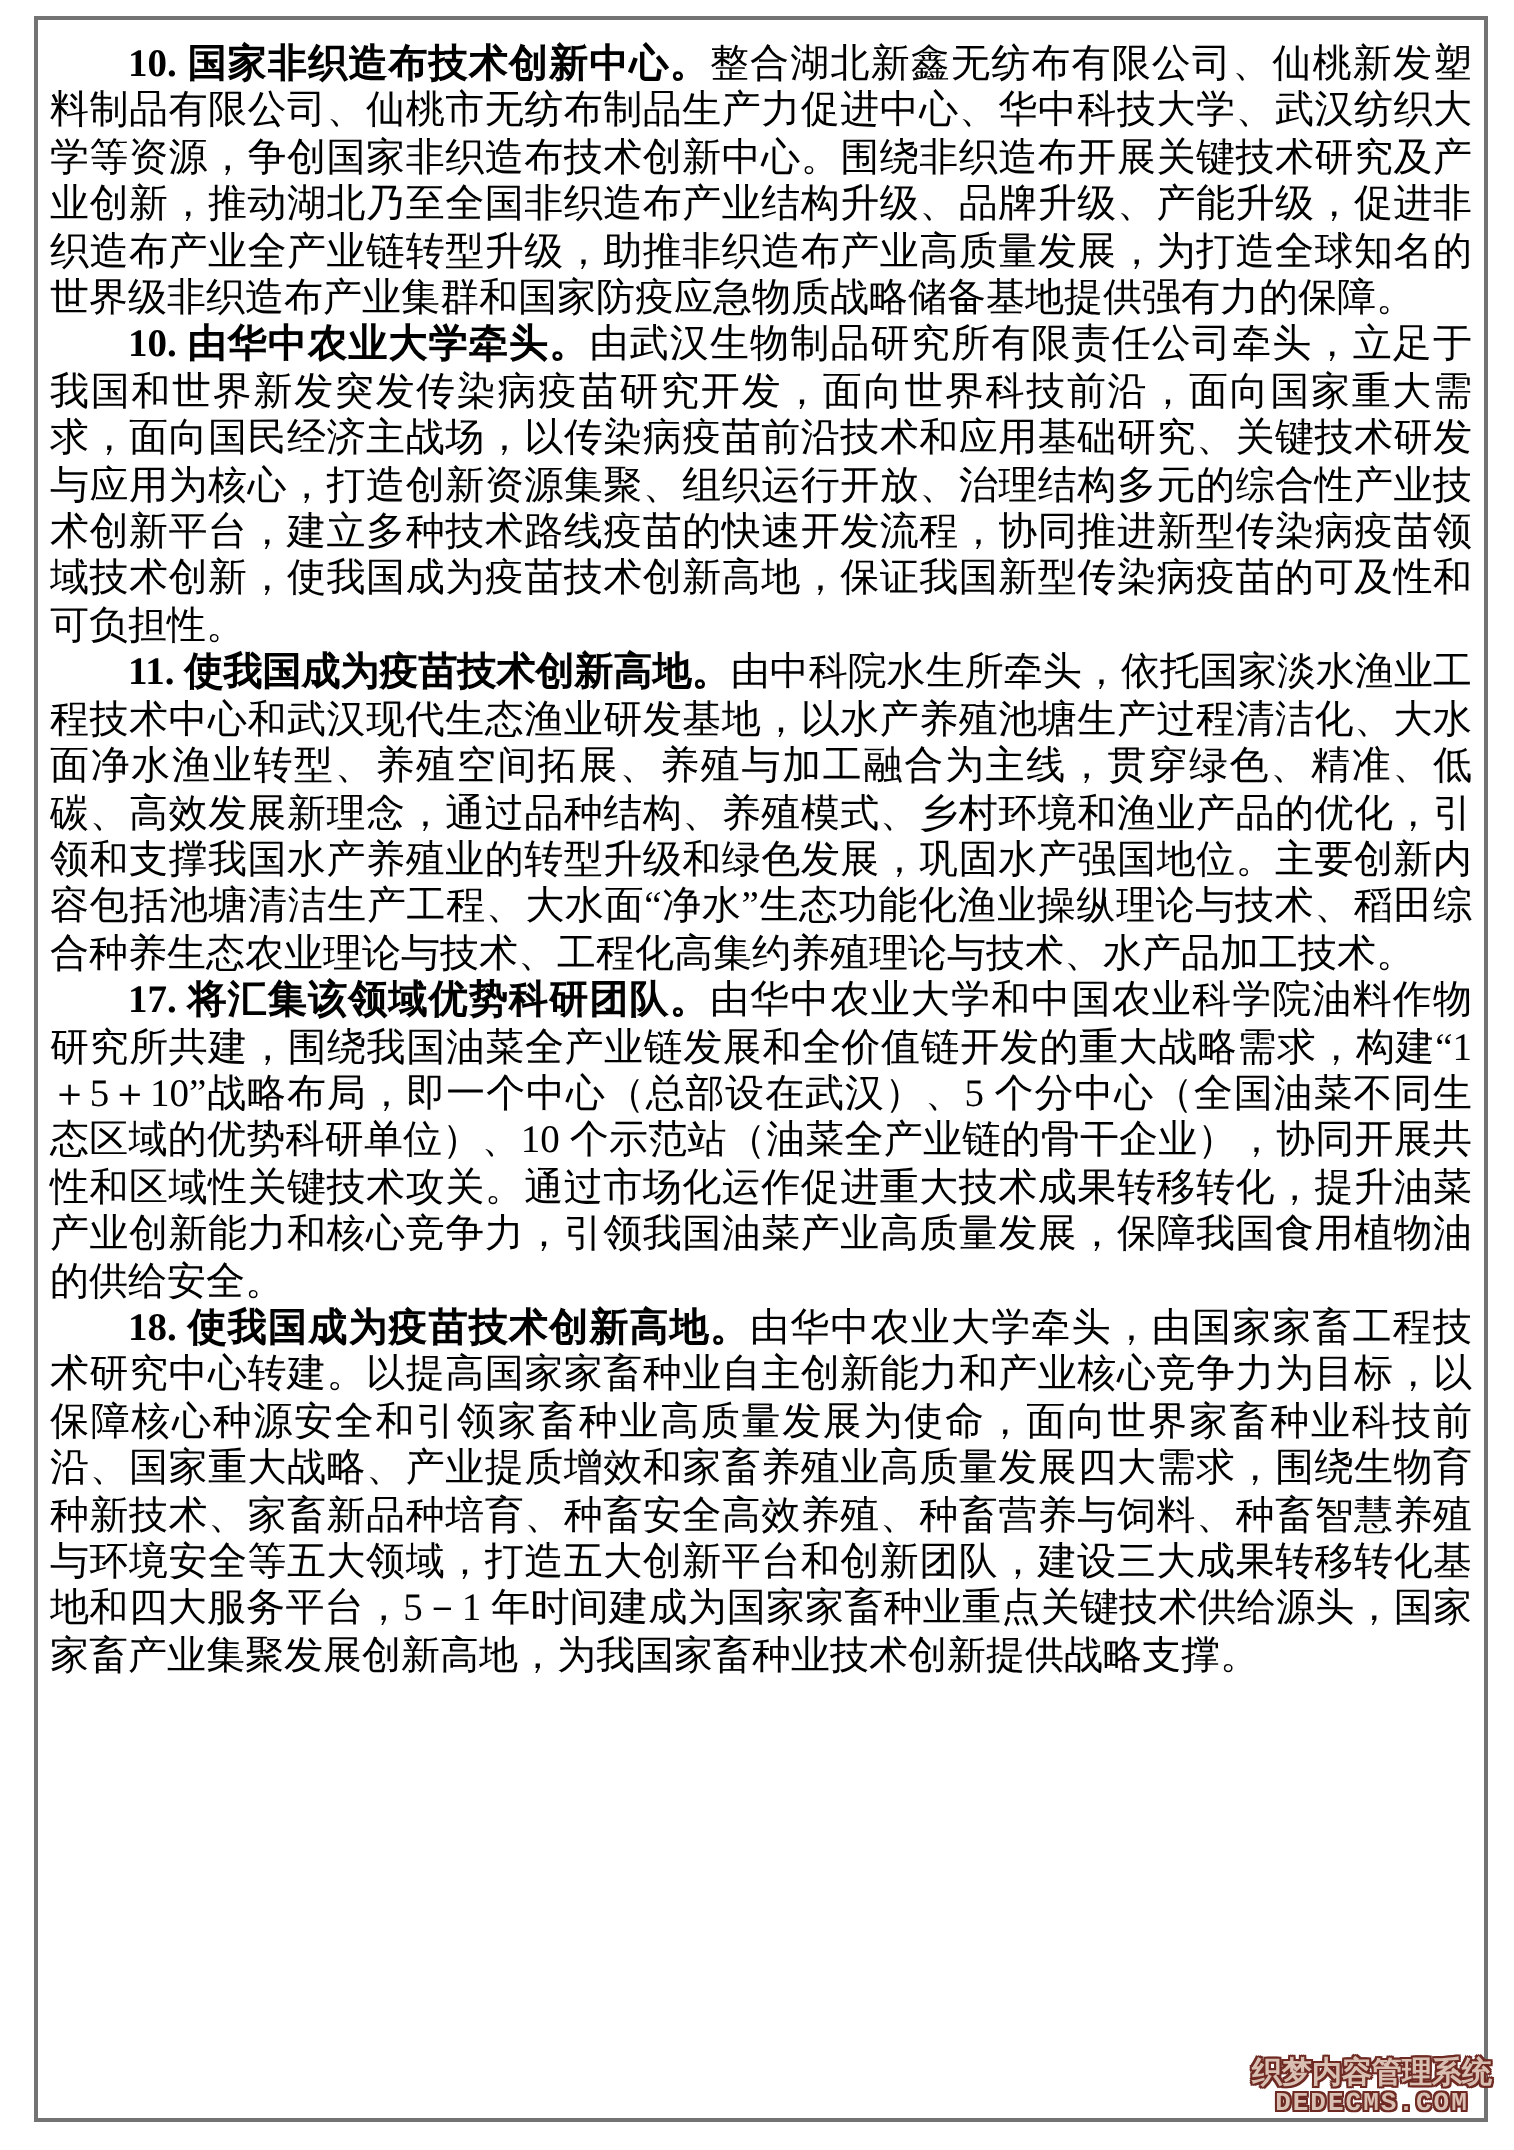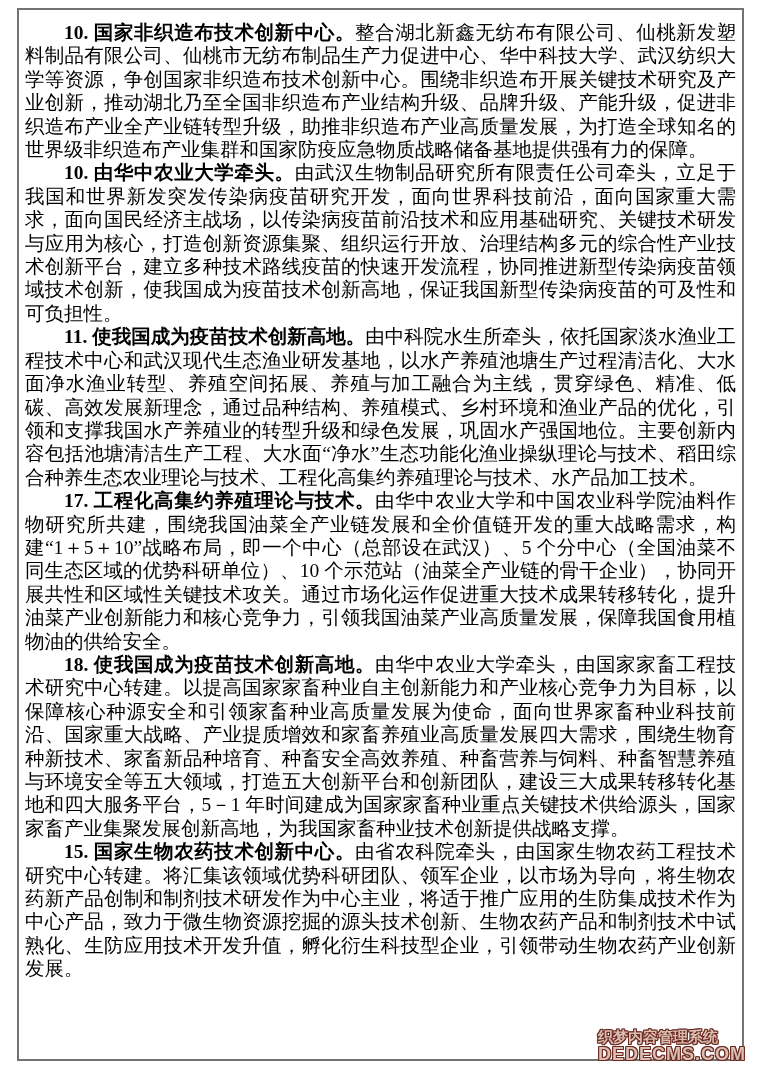--- a/index.html
+++ b/index.html
@@ -39,63 +39,62 @@
     word-break: break-all;
   }
   .para-heading {
     font-weight: bold;
   }
   .watermark {
     position: absolute;
     right: 11px;
     top: 1029px;
     z-index: 5;
-    text-align: left;
+    text-align: center;
     font-weight: bold;
     line-height: 1.0;
     color: #d9beb2;
     text-shadow:
       -1px -1px 0 #6e2a22,
        1px -1px 0 #6e2a22,
       -1px  1px 0 #6e2a22,
        1px  1px 0 #6e2a22,
       -1px  0   0 #6e2a22,
        1px  0   0 #6e2a22,
        0   -1px 0 #6e2a22,
        0    1px 0 #6e2a22;
   }
   .wm-line1 {
     font-family: "Liberation Sans", "DejaVu Sans", sans-serif;
     font-size: 15px;
     letter-spacing: 0px;
   }
   .wm-line2 {
-    font-family: Liberation Sans, sans-serif;
-    font-size: 18px;
+    font-family: Liberation Mono, monospace;
+    font-size: 13px;
     letter-spacing: 1px;
     margin-top: 1px;
   }
 </style>
 </head>
 <body>
 
 <div class="page-frame">
   <div class="text-area">
 
     <p class="para"><b class="para-heading"><span>10.</span> <span>国家非织造布技术创新中心。</span></b><span>整合湖北新鑫无纺布有限公司、仙桃新发塑料制品有限公司、仙桃市无纺布制品生产力促进中心、华中科技大学、武汉纺织大学等资源，争创国家非织造布技术创新中心。围绕非织造布开展关键技术研究及产业创新，推动湖北乃至全国非织造布产业结构升级、品牌升级、产能升级，促进非织造布产业全产业链转型升级，助推非织造布产业高质量发展，为打造全球知名的世界级非织造布产业集群和国家防疫应急物质战略储备基地提供强有力的保障。</span></p>
 
     <p class="para"><b class="para-heading"><span>10.</span> <span>由华中农业大学牵头。</span></b><span>由武汉生物制品研究所有限责任公司牵头，立足于我国和世界新发突发传染病疫苗研究开发，面向世界科技前沿，面向国家重大需求，面向国民经济主战场，以传染病疫苗前沿技术和应用基础研究、关键技术研发与应用为核心，打造创新资源集聚、组织运行开放、治理结构多元的综合性产业技术创新平台，建立多种技术路线疫苗的快速开发流程，协同推进新型传染病疫苗领域技术创新，使我国成为疫苗技术创新高地，保证我国新型传染病疫苗的可及性和可负担性。</span></p>
 
     <p class="para"><b class="para-heading"><span>11.</span> <span>使我国成为疫苗技术创新高地。</span></b><span>由中科院水生所牵头，依托国家淡水渔业工程技术中心和武汉现代生态渔业研发基地，以水产养殖池塘生产过程清洁化、大水面净水渔业转型、养殖空间拓展、养殖与加工融合为主线，贯穿绿色、精准、低碳、高效发展新理念，通过品种结构、养殖模式、乡村环境和渔业产品的优化，引领和支撑我国水产养殖业的转型升级和绿色发展，巩固水产强国地位。主要创新内容包括池塘清洁生产工程、大水面“净水”生态功能化渔业操纵理论与技术、稻田综合种养生态农业理论与技术、工程化高集约养殖理论与技术、水产品加工技术。</span></p>
 
-    <p class="para"><b class="para-heading"><span>17.</span> <span>工程化高集约养殖理论与技术。</span></b><span>由华中农业大学和中国农业科学院油料作物研究所共建，围绕我国油菜全产业链发展和全价值链开发的重大战略需求，构建“1＋5＋10”战略布局，即一个中心（总部设在武汉）、5 个分中心（全国油菜不同生态区域的优势科研单位）、10 个示范站（油菜全产业链的骨干企业），协同开展共性和区域性关键技术攻关。通过市场化运作促进重大技术成果转移转化，提升油菜产业创新能力和核心竞争力，引领我国油菜产业高质量发展，保障我国食用植物油的供给安全。</span></p>
+    <p class="para"><b class="para-heading"><span>17.</span> <span>将汇集该领域优势科研团队。</span></b><span>由华中农业大学和中国农业科学院油料作物研究所共建，围绕我国油菜全产业链发展和全价值链开发的重大战略需求，构建“1＋5＋10”战略布局，即一个中心（总部设在武汉）、5 个分中心（全国油菜不同生态区域的优势科研单位）、10 个示范站（油菜全产业链的骨干企业），协同开展共性和区域性关键技术攻关。通过市场化运作促进重大技术成果转移转化，提升油菜产业创新能力和核心竞争力，引领我国油菜产业高质量发展，保障我国食用植物油的供给安全。</span></p>
 
     <p class="para"><b class="para-heading"><span>18.</span> <span>使我国成为疫苗技术创新高地。</span></b><span>由华中农业大学牵头，由国家家畜工程技术研究中心转建。以提高国家家畜种业自主创新能力和产业核心竞争力为目标，以保障核心种源安全和引领家畜种业高质量发展为使命，面向世界家畜种业科技前沿、国家重大战略、产业提质增效和家畜养殖业高质量发展四大需求，围绕生物育种新技术、家畜新品种培育、种畜安全高效养殖、种畜营养与饲料、种畜智慧养殖与环境安全等五大领域，打造五大创新平台和创新团队，建设三大成果转移转化基地和四大服务平台，5－1 年时间建成为国家家畜种业重点关键技术供给源头，国家家畜产业集聚发展创新高地，为我国家畜种业技术创新提供战略支撑。</span></p>
 
-    <p class="para"><b class="para-heading"><span>15.</span> <span>国家生物农药技术创新中心。</span></b><span>由省农科院牵头，由国家生物农药工程技术研究中心转建。将汇集该领域优势科研团队、领军企业，以市场为导向，将生物农药新产品创制和制剂技术研发作为中心主业，将适于推广应用的生防集成技术作为中心产品，致力于微生物资源挖掘的源头技术创新、生物农药产品和制剂技术中试熟化、生防应用技术开发升值，孵化衍生科技型企业，引领带动生物农药产业创新发展。</span></p>
 
   </div>
 </div>
 
 <div class="watermark">
   <div class="wm-line1">织梦内容管理系统</div>
   <div class="wm-line2">DEDECMS.COM</div>
 </div>
 
 </body></html>

